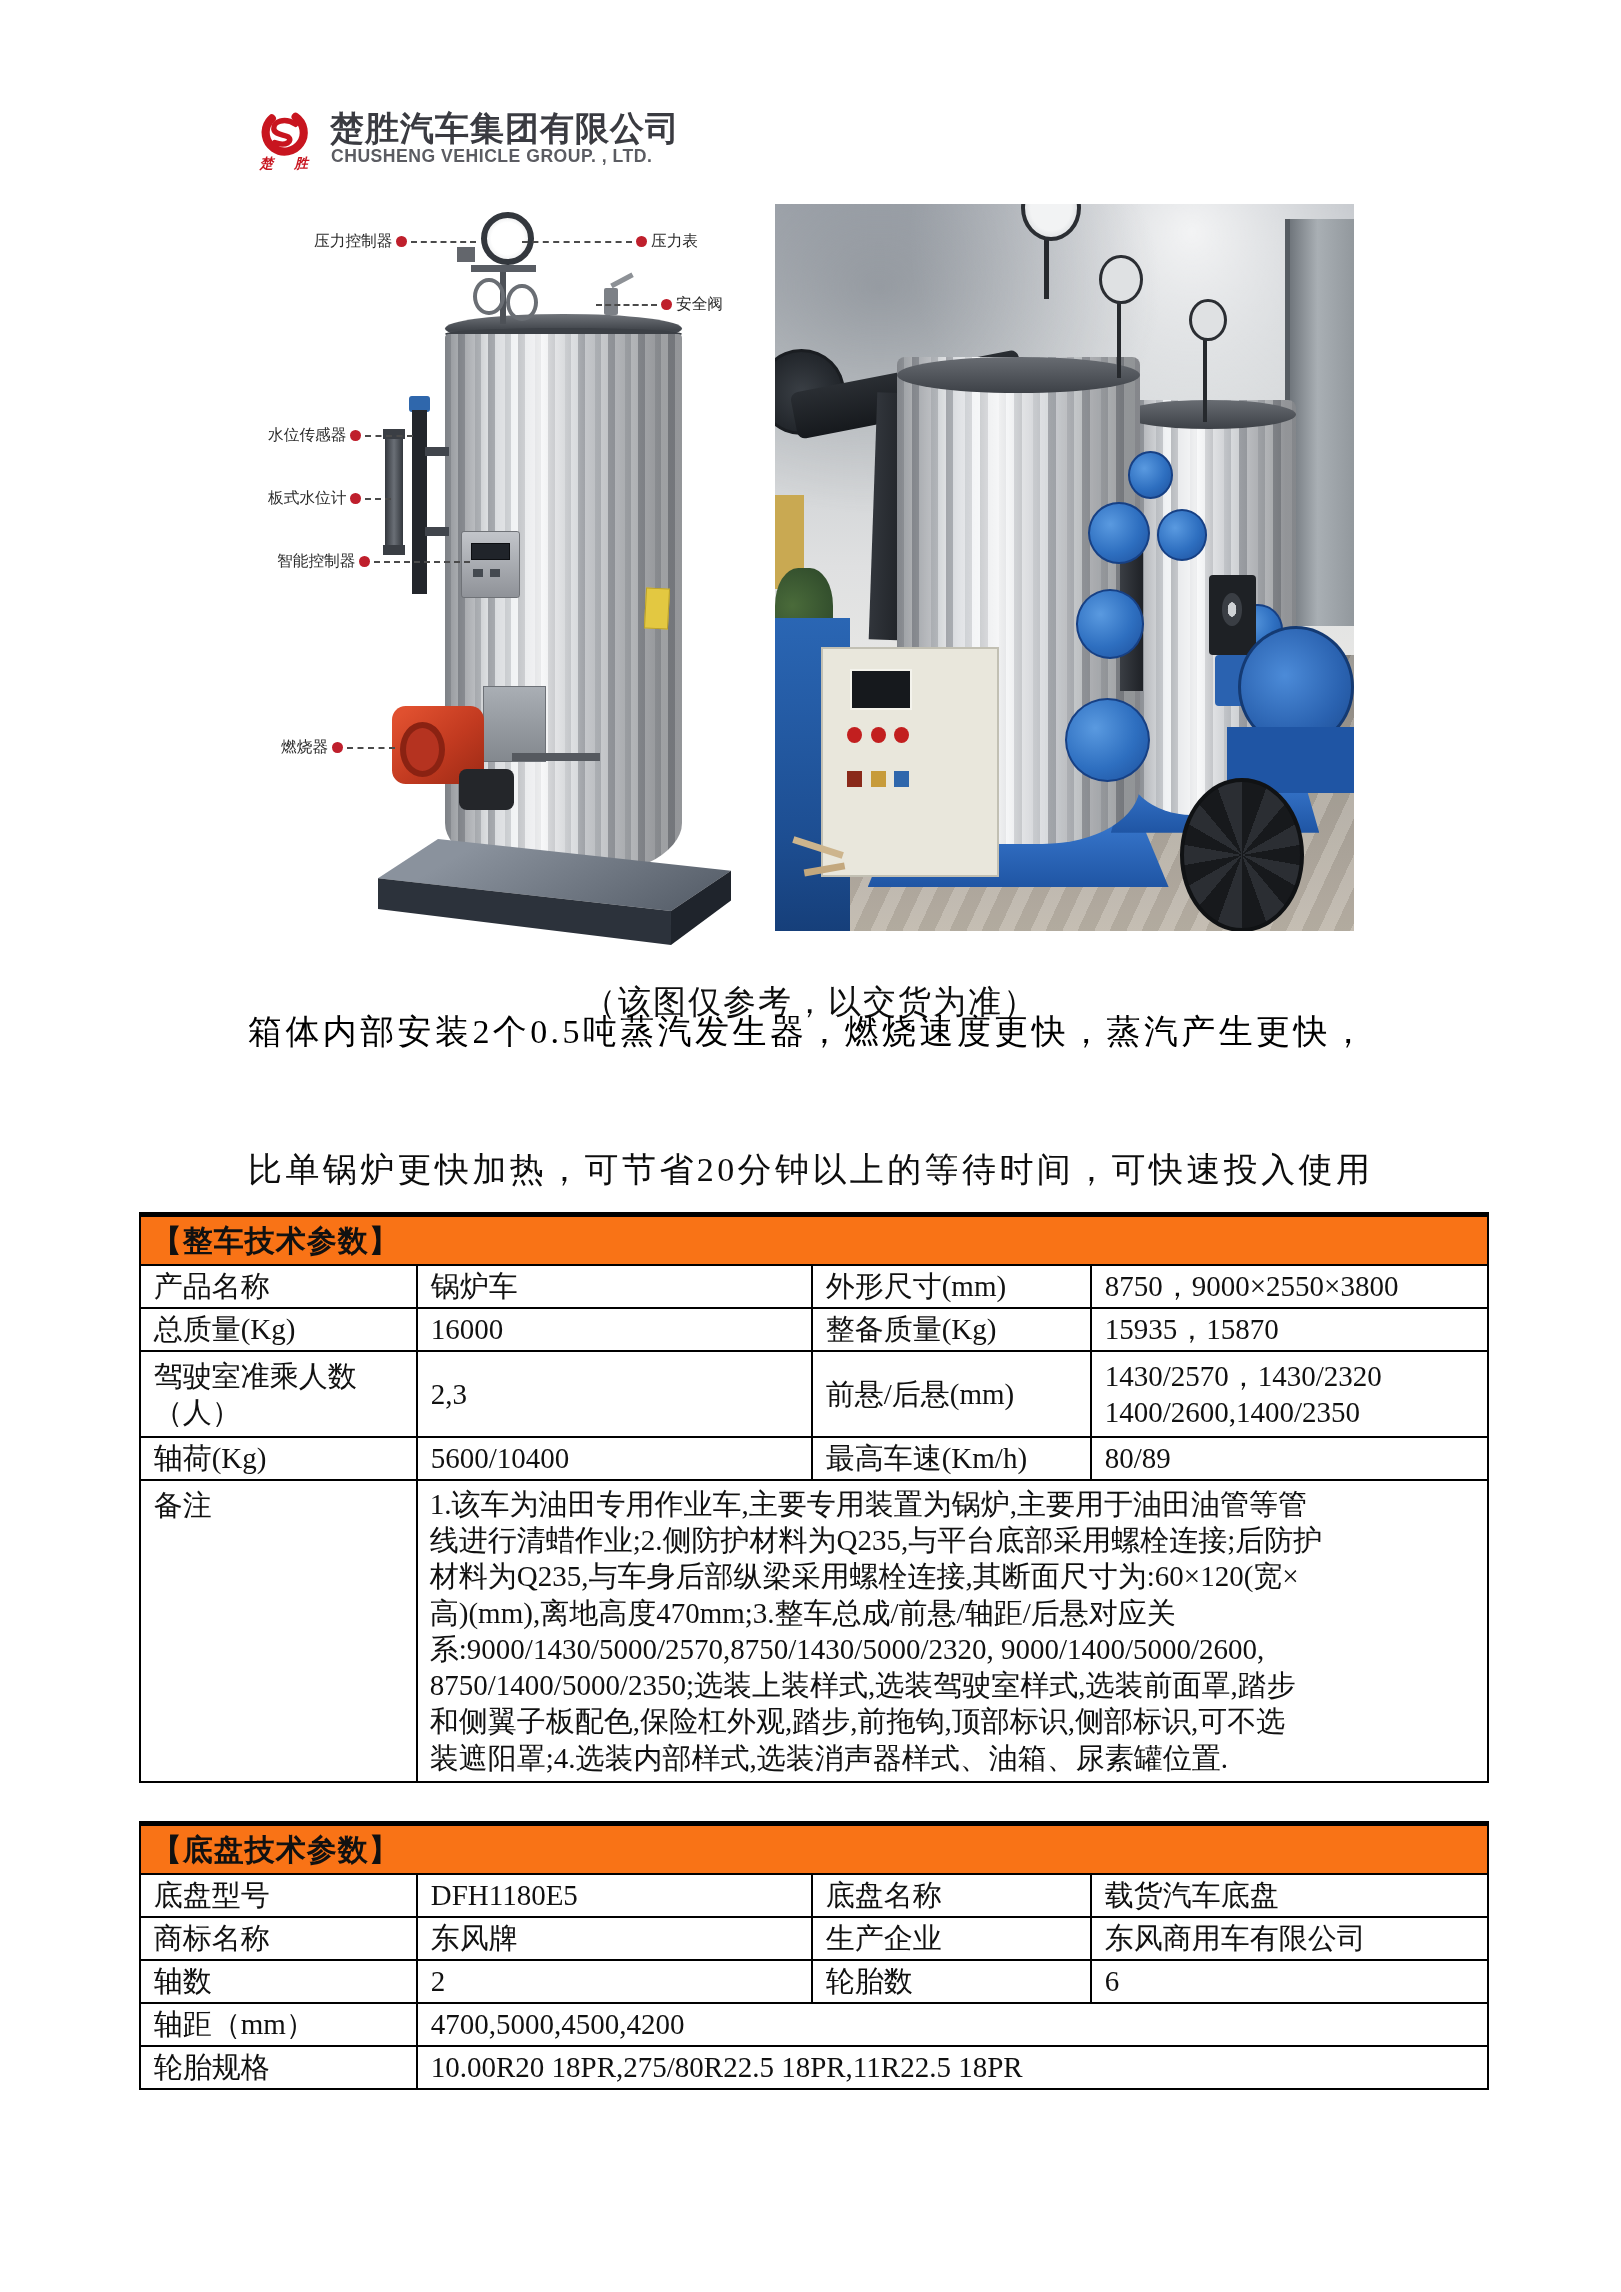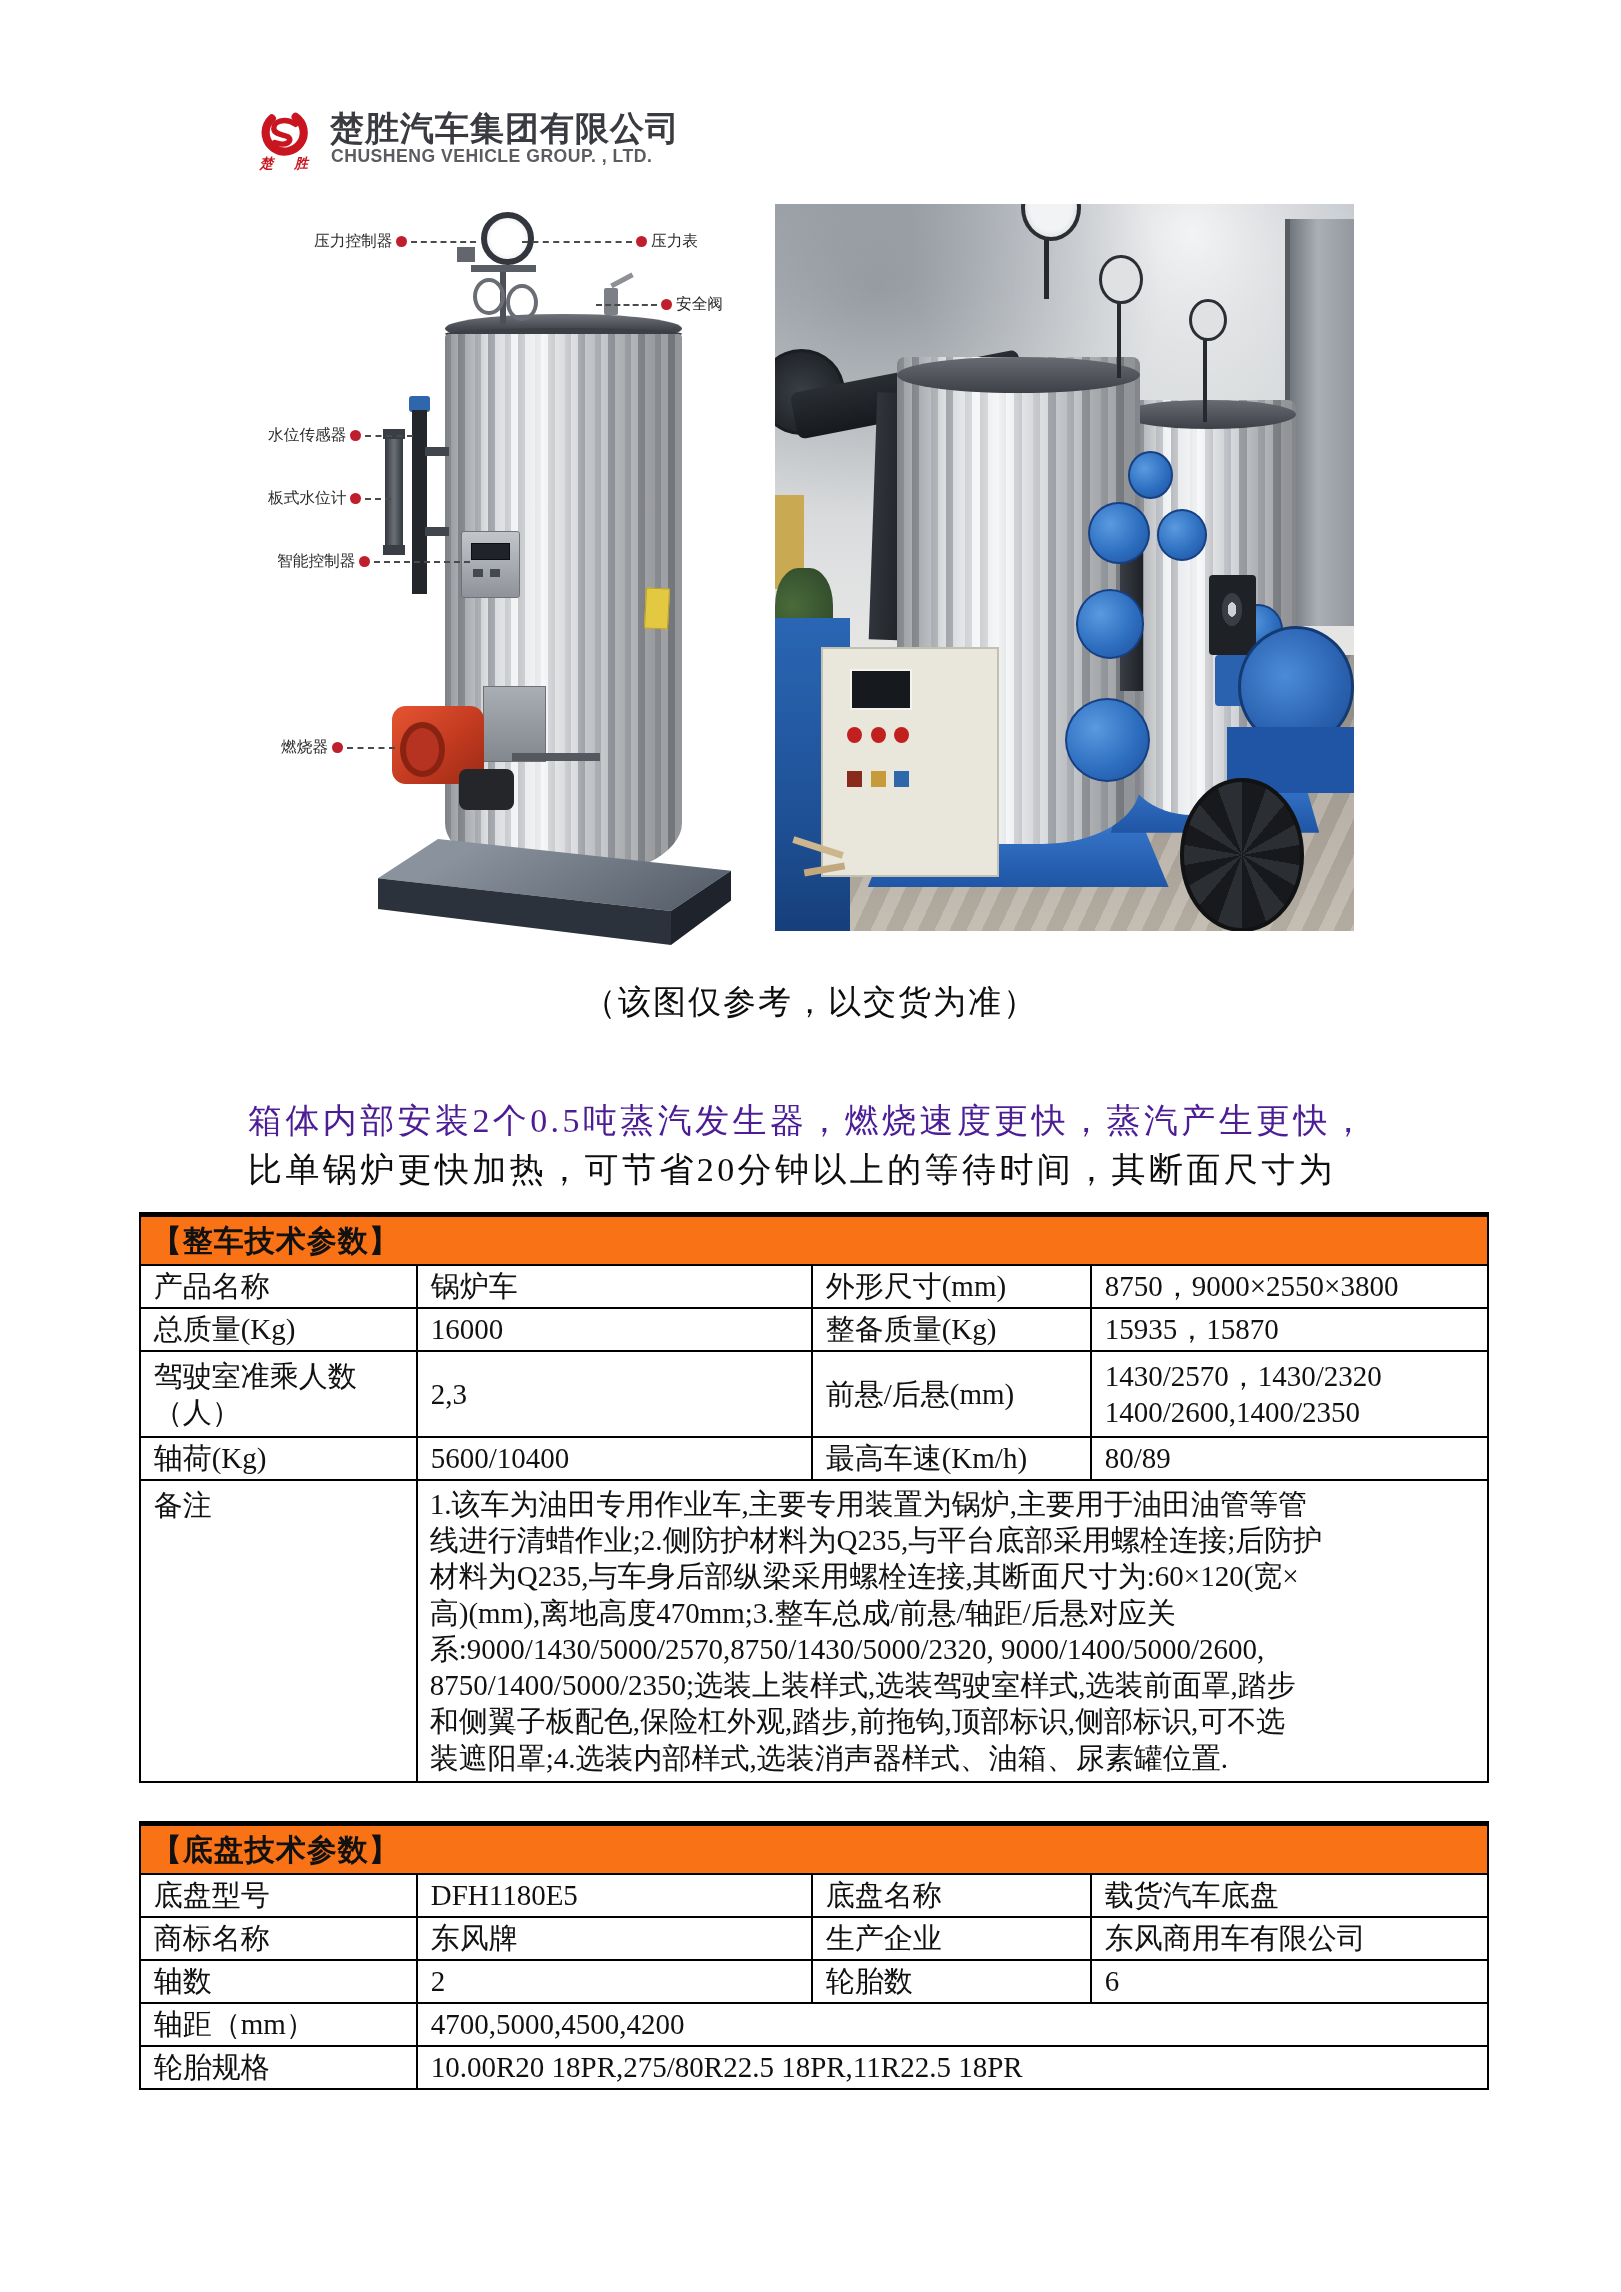--- a/index.html
+++ b/index.html
@@ -129,21 +129,21 @@
   .stick2{left:5%;top:91%;width:7%;height:1%;background:#c3a87e;transform:rotate(-10deg);}
   .gstalk1{left:46.5%;top:0;width:.8%;height:13%;background:#26292d;}
   .g1{left:42.5%;top:-4%;width:9%;height:8%;border-radius:50%;border:4.9px solid #2b2e33;background:radial-gradient(#f2f3f4 55%,#c9ccd0);}
   .g2{left:56%;top:7%;width:6.5%;height:6%;border-radius:50%;border:3.9px solid #2b2e33;background:#dfe1e3;}
   .gstalk2{left:59%;top:12%;width:.7%;height:12%;background:#26292d;}
   .g3{left:71.5%;top:13%;width:5.5%;height:5%;border-radius:50%;border:3.9px solid #2b2e33;background:#dfe1e3;}
   .gstalk3{left:74%;top:17%;width:.6%;height:13%;background:#26292d;}
 
   
   .caption{position:absolute;left:0;width:100%;top:980px;text-align:center;font-size:33px;color:#0d0d0d;letter-spacing:2px;}
-  .intro1{position:absolute;left:248px;top:1098px;font-size:34px;letter-spacing:3.4px;color:#4c1d95;white-space:nowrap;}
+  .intro1{position:absolute;left:248px;top:1009px;font-size:34px;letter-spacing:3.4px;color:#000000;white-space:nowrap;}
   .intro2{position:absolute;left:248px;top:1147px;font-size:34px;letter-spacing:3.4px;color:#0d0d0d;white-space:nowrap;}
 
   
   .spec{position:absolute;left:139px;width:1349px;}
   .spec table{width:100%;border-collapse:collapse;table-layout:fixed;
      border:2px solid #000;border-top:5.9px solid #000;}
   .spec td{border:2px solid #000;font-size:29px;line-height:1.25;vertical-align:middle;
      padding:2px 9.8px 2px 12.7px;white-space:pre-line;overflow:hidden;}
   .spec .thead{background:#f97316;font-family:"Liberation Sans","DejaVu Sans",sans-serif;
      font-weight:bold;font-size:30px;height:43px;padding-left:10.8px;letter-spacing:1px;}
@@ -283,21 +283,21 @@
     <div class="pumparm"></div>
     <div class="pumpvol"></div>
     <div class="pumpbase"></div>
     <div class="blower"></div>
     <div class="stick1"></div>
     <div class="stick2"></div>
   </div>
 
   <div class="caption">（该图仅参考，以交货为准）</div>
   <div class="intro1">箱体内部安装2个0.5吨蒸汽发生器，燃烧速度更快，蒸汽产生更快，</div>
-  <div class="intro2">比单锅炉更快加热，可节省20分钟以上的等待时间，其断面尺寸为</div>
+  <div class="intro2">比单锅炉更快加热，可节省20分钟以上的等待时间，可快速投入使用</div>
 
   <div class="spec t1">
     <table>
       <colgroup>
           <col style="width:277px">
           <col style="width:395px">
           <col style="width:279px">
           <col style="width:397px">
         </colgroup>
       <tbody>

